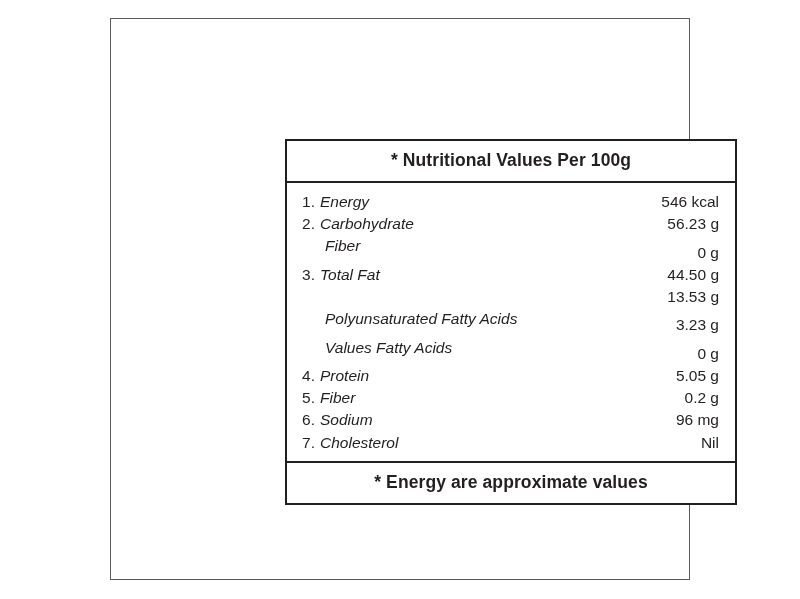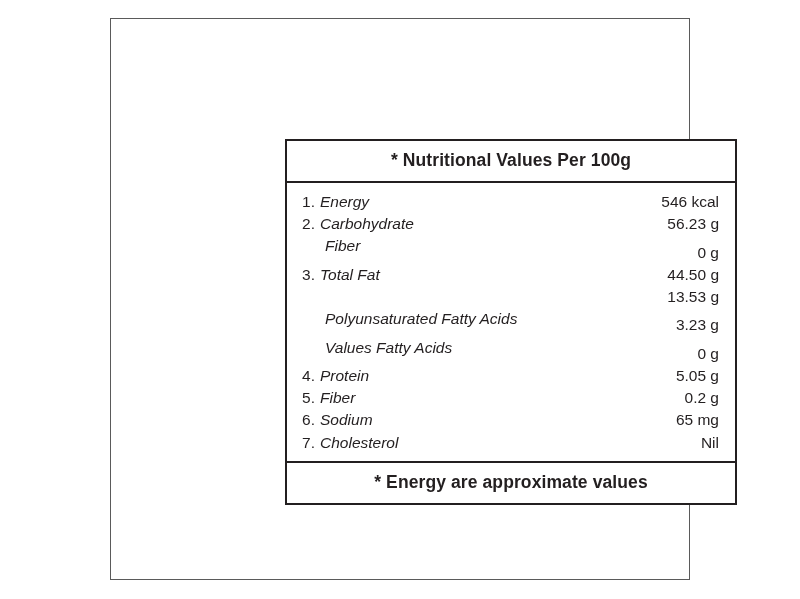--- a/index.html
+++ b/index.html
@@ -164,21 +164,21 @@
               <span class="num">5.</span>
               <span class="name">Fiber</span>
             </span>
             <span class="value">0.2 g</span>
           </div>
           <div class="row">
             <span class="label">
               <span class="num">6.</span>
               <span class="name">Sodium</span>
             </span>
-            <span class="value">65 mg</span>
+            <span class="value">96 mg</span>
           </div>
           <div class="row">
             <span class="label">
               <span class="num">7.</span>
               <span class="name">Cholesterol</span>
             </span>
             <span class="value">Nil</span>
           </div>
         </div>
 

